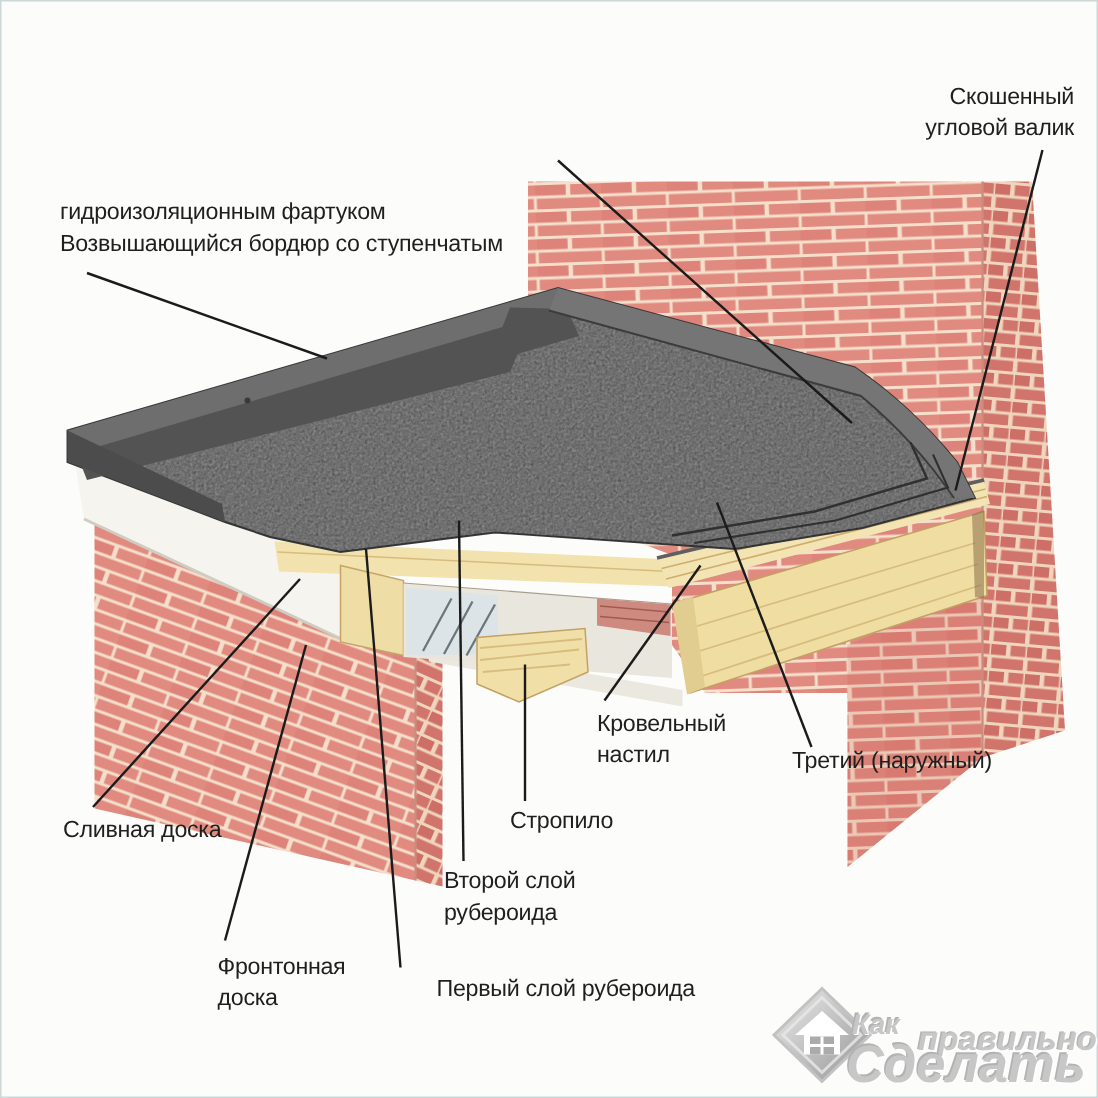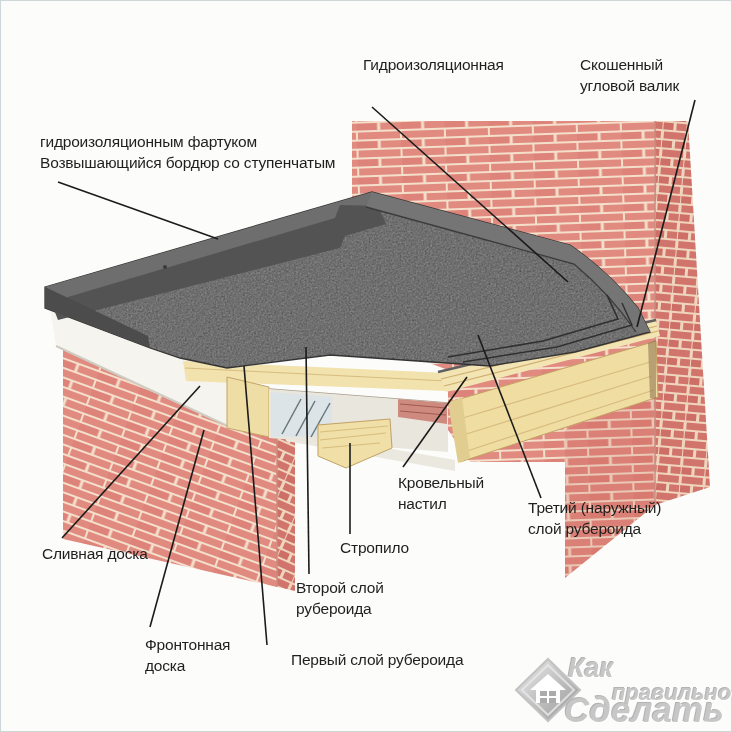--- a/index.html
+++ b/index.html
@@ -8,28 +8,28 @@
     background:#fcfcfa;
     box-shadow:inset 0 0 0 1px #ccd8d8;
     font-family:"Liberation Sans", sans-serif;
   }
   #art{position:absolute;left:0;top:0;}
   .lbl{
     position:absolute;color:#1f1f1f;font-size:15.5px;line-height:21px;
     letter-spacing:-0.2px;white-space:nowrap;
   }
   .lbl span{display:block;}
-  .lbl.center{text-align:left;}
+  .lbl.center{text-align:right;}
   
   #watermark{position:absolute;left:498px;top:653px;width:232px;height:75px;}
   .wm-word{
     position:absolute;font-style:italic;font-weight:bold;color:#c7c7c7;
     text-shadow:1px 1px 0 #ffffff,-1px -1px 0 #b3b3b3;white-space:nowrap;
   }
-  #wm1{left:70px;top:0;font-size:27px;font-style:italic;}
+  #wm1{left:70px;top:20px;font-size:19px;font-style:italic;}
   #wm2{left:114px;top:27px;font-size:22px;}
   #wm3{left:66px;top:37px;font-size:35px;}
   #wm-logo{position:absolute;left:16px;top:4px;}
 </style>
 </head>
 <body>
 
 <div id="canvas">
 
   <svg id="art" width="732" height="732" viewBox="0 0 732 732">
@@ -169,21 +169,20 @@
       <line x1="403" y1="467" x2="467" y2="377"></line>
       <line x1="541" y1="498" x2="478" y2="335"></line>
     </g>
   </svg>
 
   <div class="lbl" style="left:40px;top:131px;">
     <span>гидроизоляционным фартуком</span>
     <span>Возвышающийся бордюр со ступенчатым</span>
   </div>
   <div class="lbl" style="left:363px;top:54px;">
-    <span>Гидроизоляционная</span>
   </div>
   <div class="lbl center" style="left:580px;top:54px;width:136px;">
     <span>Скошенный</span>
     <span>угловой валик</span>
   </div>
   <div class="lbl" style="left:42px;top:543px;">
     <span>Сливная доска</span>
   </div>
   <div class="lbl" style="left:145px;top:634px;">
     <span>Фронтонная</span>
@@ -198,21 +197,20 @@
   </div>
   <div class="lbl" style="left:340px;top:537px;">
     <span>Стропило</span>
   </div>
   <div class="lbl" style="left:398px;top:472px;">
     <span>Кровельный</span>
     <span>настил</span>
   </div>
   <div class="lbl" style="left:528px;top:497px;">
     <span>Третий (наружный)</span>
-    <span>слой рубероида</span>
   </div>
 
   <div id="watermark">
     <svg id="wm-logo" width="68" height="68" viewBox="0 0 68 68">
       <polygon points="34,2 66,33 34,64 2,33" fill="url(#wmGrad)" stroke="#c2c2c2" stroke-width="2"></polygon>
       <polygon points="34,8 60,33 34,58 8,33" fill="none" stroke="#e8e8e8" stroke-width="2" opacity="0.8"></polygon>
       <path d="M16,33 L34,17 L52,33 L46,33 L46,46 L22,46 L22,33 Z" fill="#ffffff"></path>
       <rect x="26" y="34" width="16" height="12" fill="#ababab"></rect>
       <line x1="34" y1="34" x2="34" y2="46" stroke="#ffffff" stroke-width="2"></line>
       <line x1="26" y1="40" x2="42" y2="40" stroke="#ffffff" stroke-width="2"></line>

